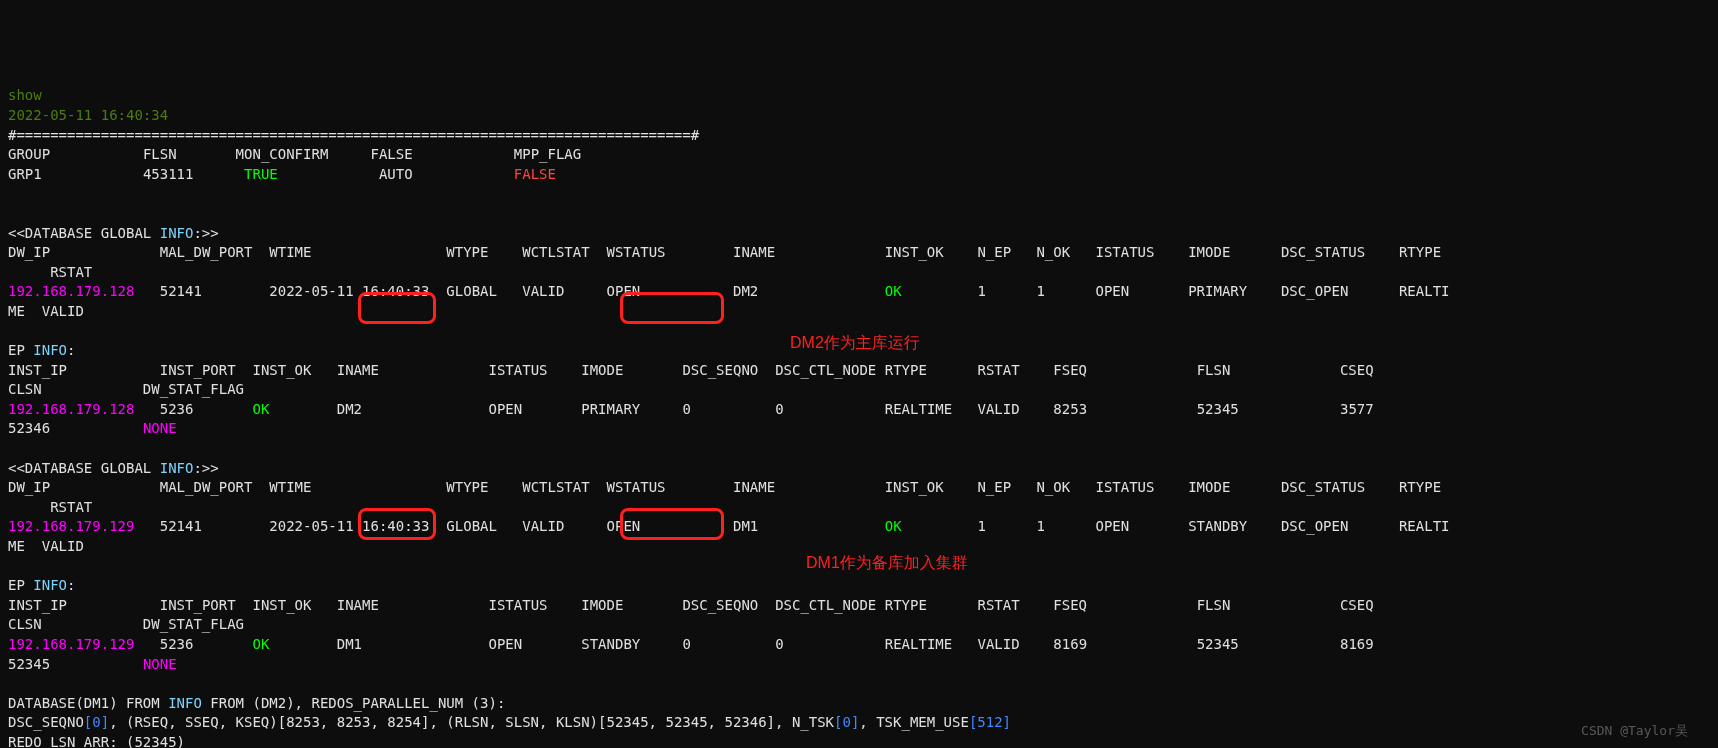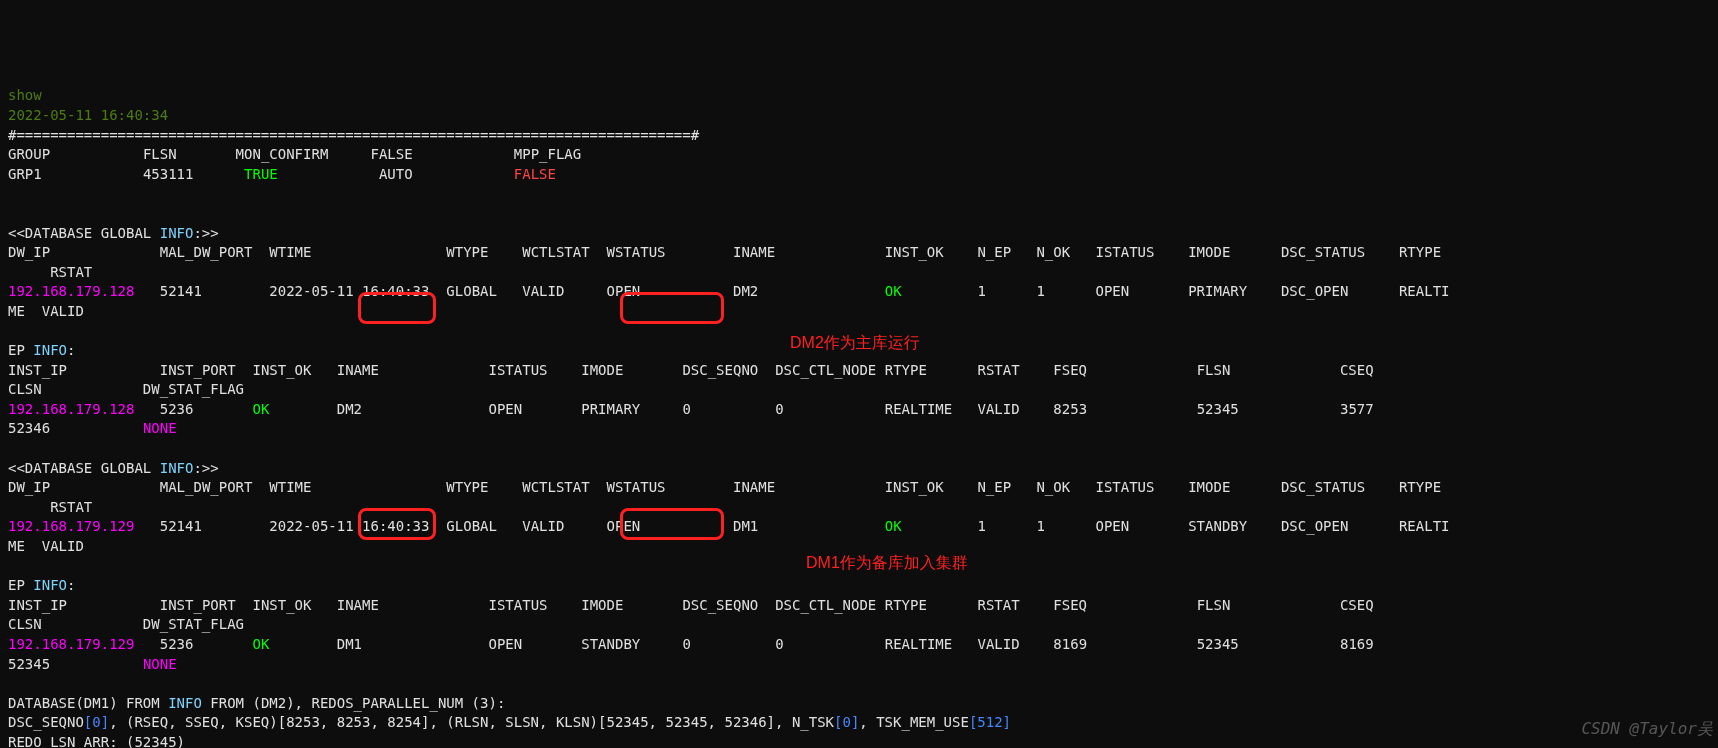--- a/index.html
+++ b/index.html
@@ -33,26 +33,25 @@
   .annot {
     position: absolute;
     color: #ff2020;
     font-family: 'Microsoft YaHei', sans-serif;
     font-size: 16px;
     pointer-events: none;
     white-space: nowrap;
   }
   .watermark {
     position: absolute;
-    right: 5px;
+    right: 30px;
     bottom: 8px;
     color: #888;
-    font-size: 16px;
+    font-size: 13px;
     opacity: 0.6;
-    font-style: italic;
   }
 </style>
 </head>
 <body>
 
 
 
 <div><span class="white">show</span>
 <span class="white">2022-05-11 16:40:34</span>
 <span>#================================================================================#</span>

